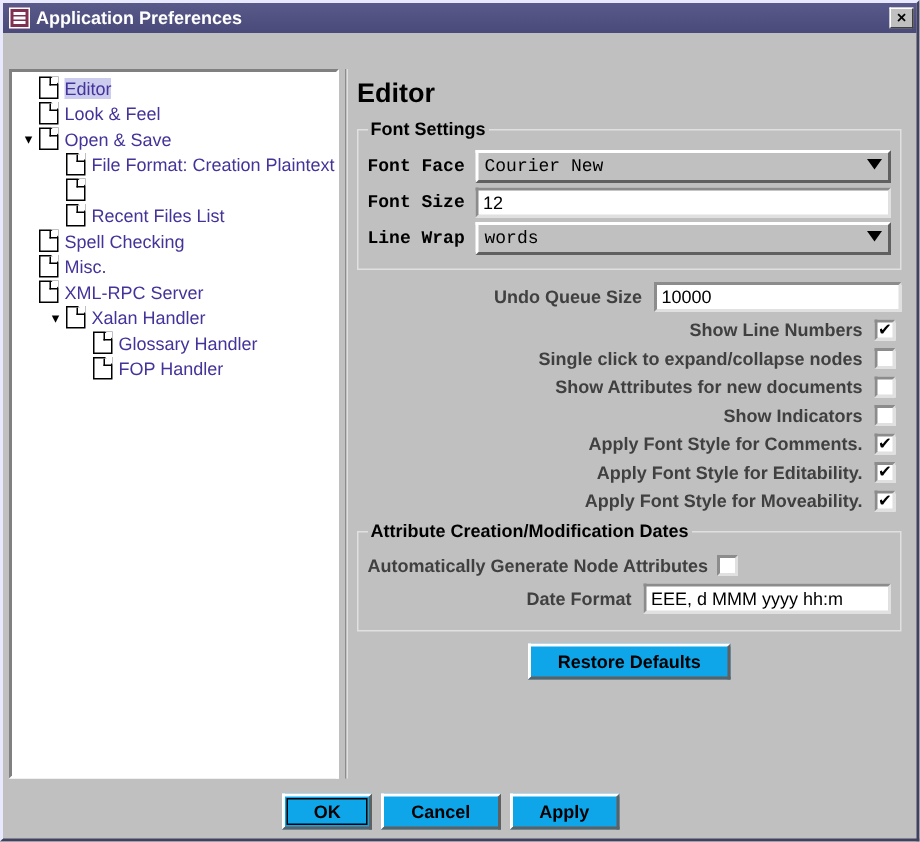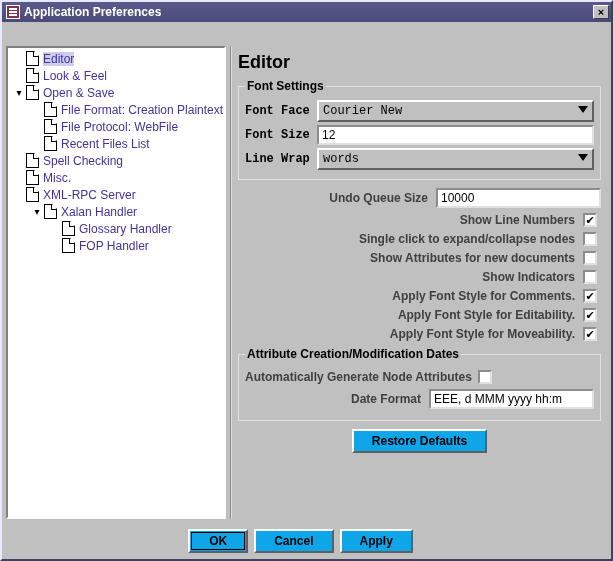--- a/index.html
+++ b/index.html
@@ -177,21 +177,20 @@
         <div class="tree-item">
           <span class="tree-indent" style="width: 18px;"></span>
           <span class="expander"></span>
           <span class="doc-icon"></span>
           <span class="label-span">File Format: Creation Plaintext</span>
         </div>
         <div class="tree-item">
           <span class="tree-indent" style="width: 18px;"></span>
           <span class="expander"></span>
           <span class="doc-icon"></span>
-          <span class="label-span">File Protocol: WebFile</span>
         </div>
         <div class="tree-item">
           <span class="tree-indent" style="width: 18px;"></span>
           <span class="expander"></span>
           <span class="doc-icon"></span>
           <span class="label-span">Recent Files List</span>
         </div>
         <div class="tree-item">
           <span class="tree-indent" style="width: 0px;"></span>
           <span class="expander"></span>

